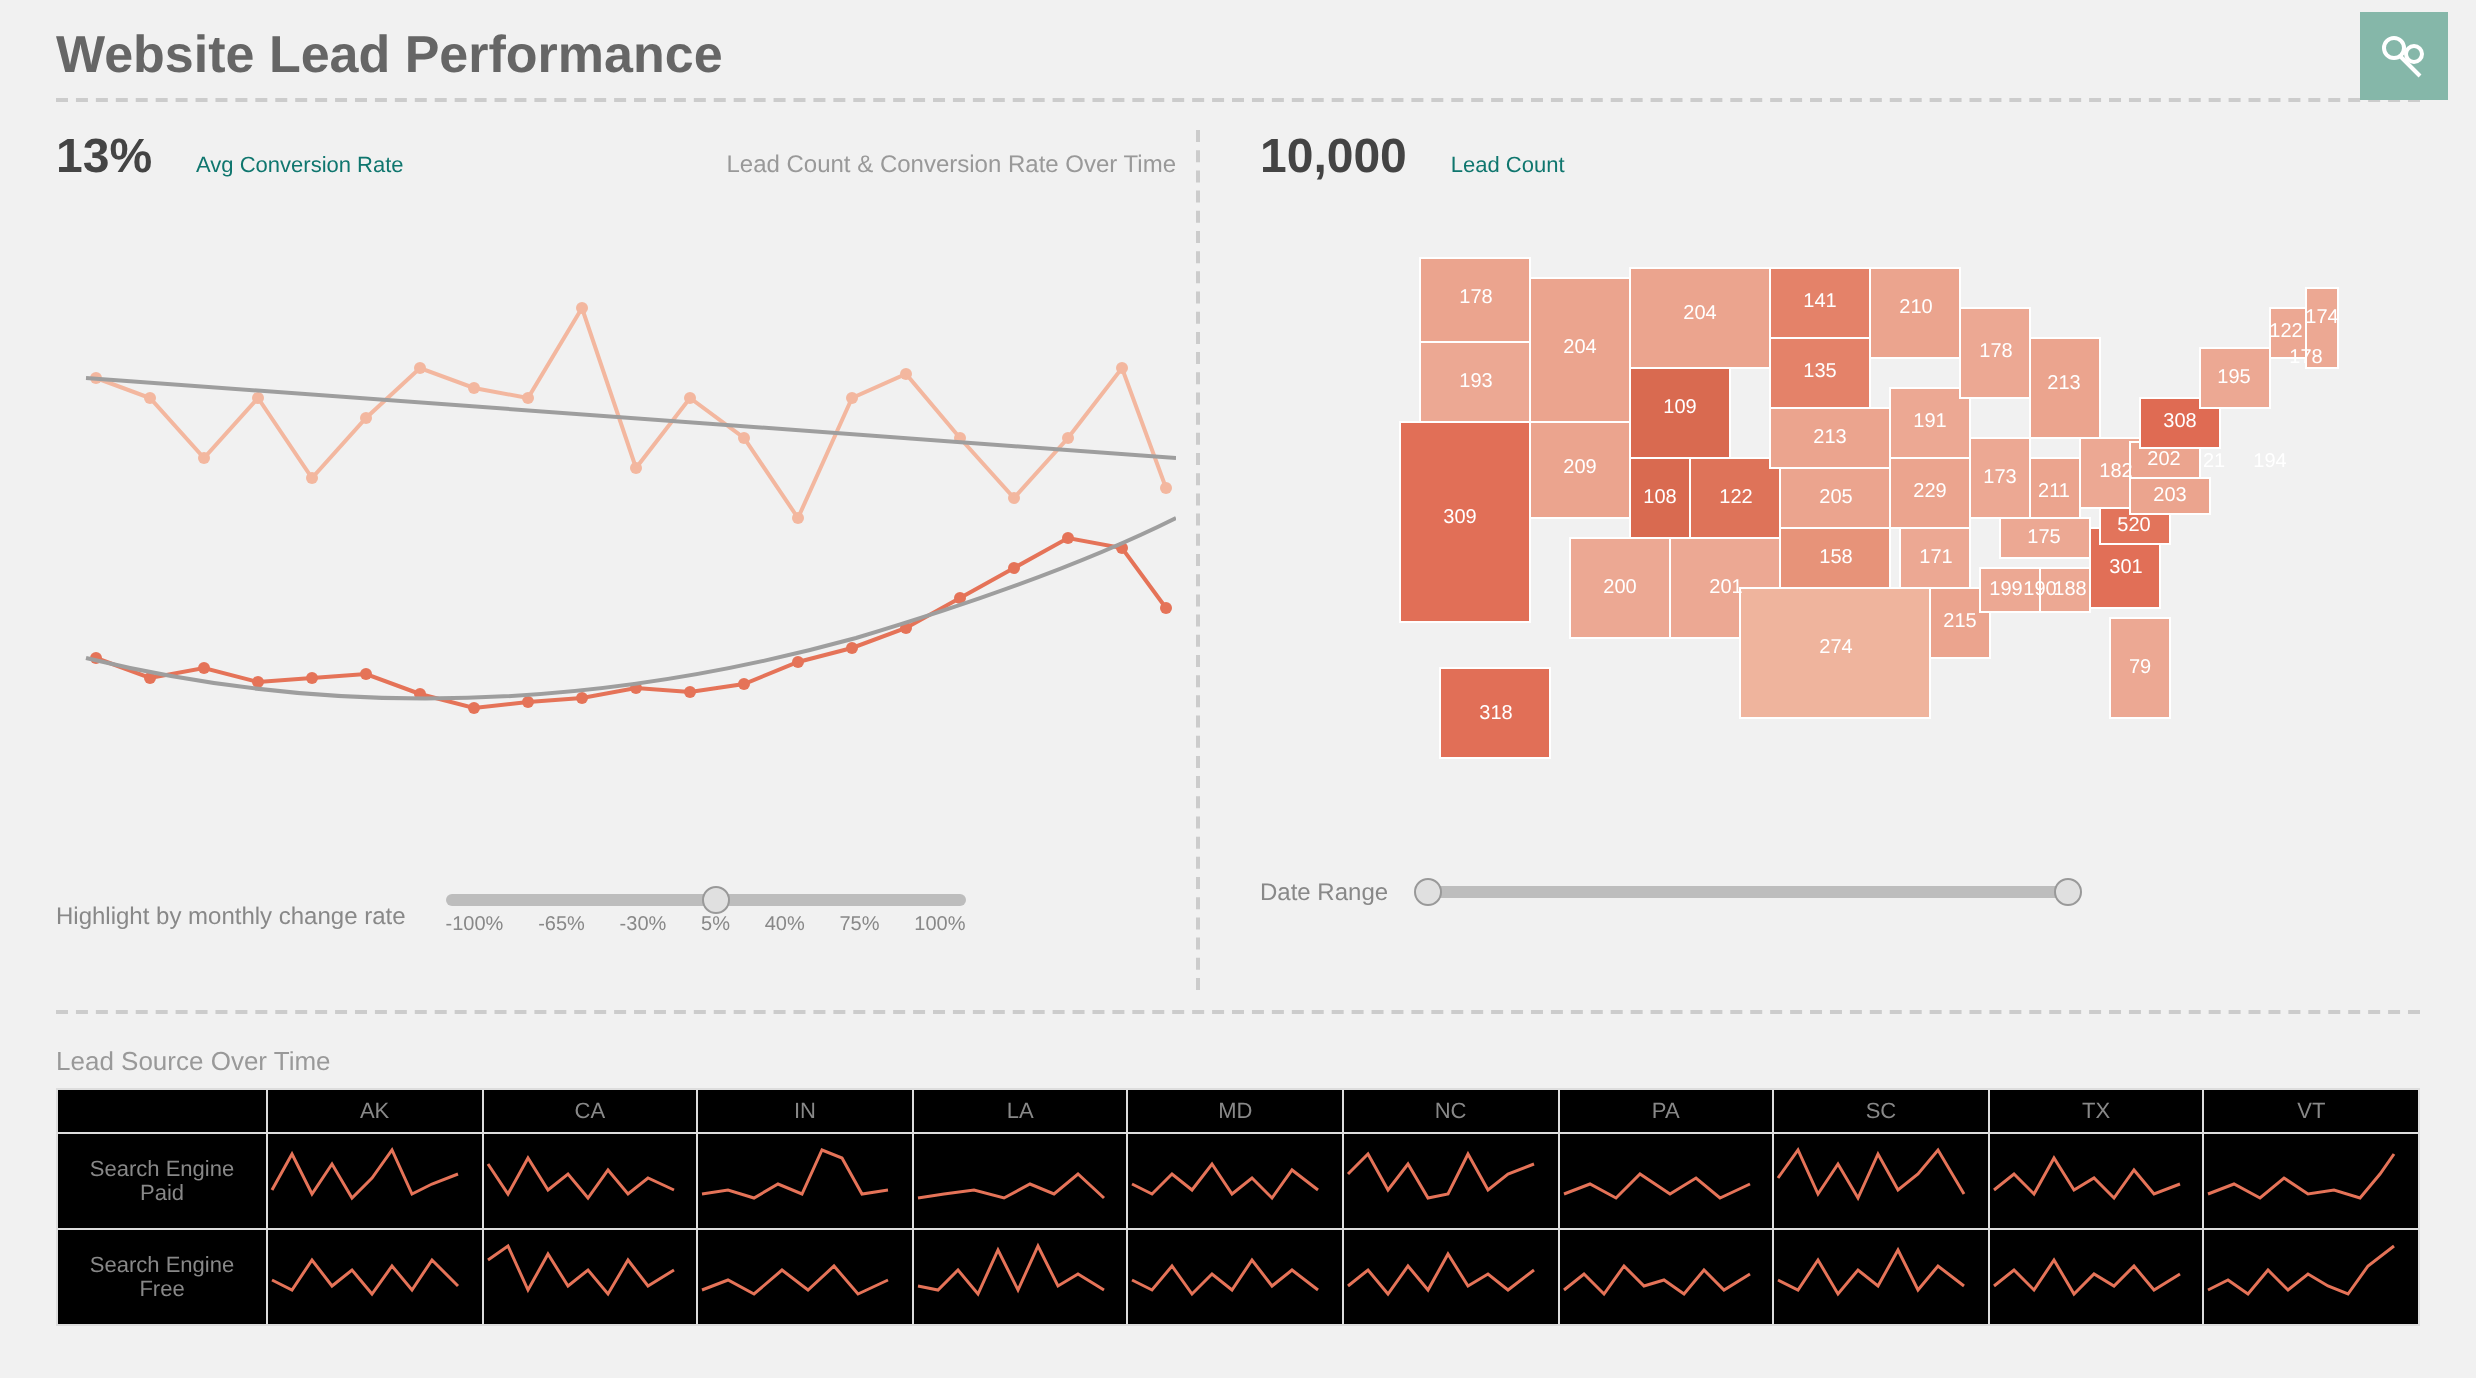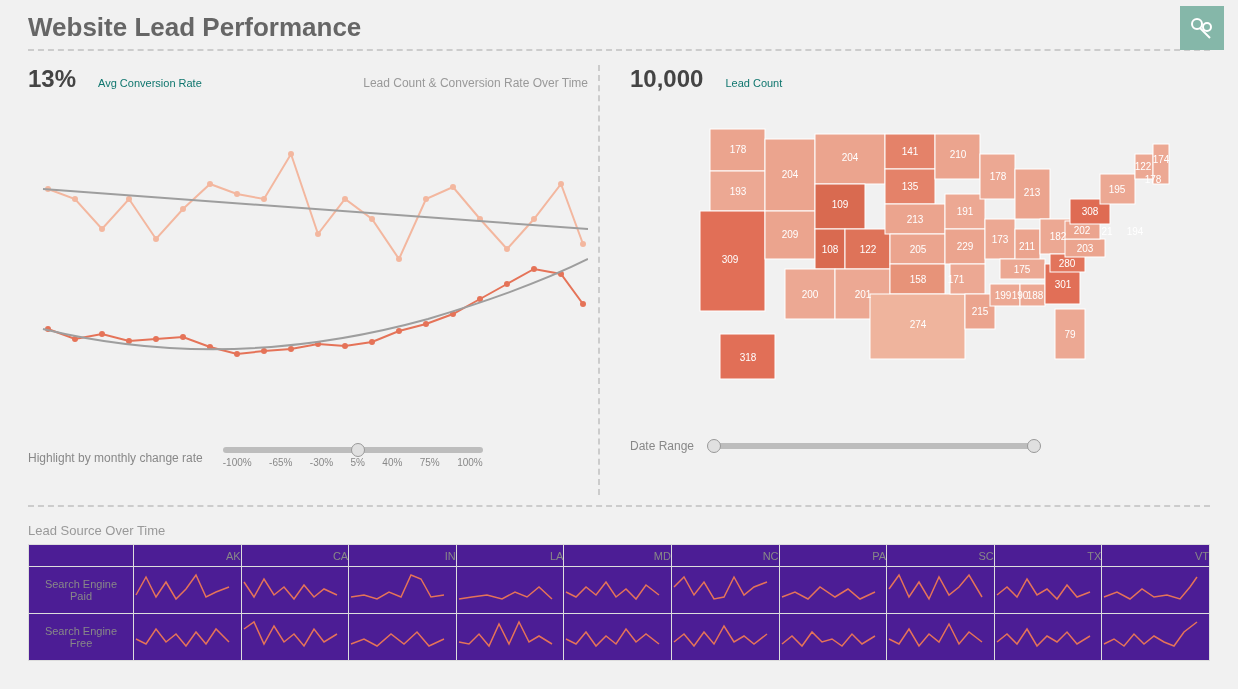--- a/index.html
+++ b/index.html
@@ -133,23 +133,23 @@
   }
   .spark-table { border-collapse: collapse; width: 100%; table-layout: fixed; }
   .spark-table th, .spark-table td {
     border: 1px solid #ddd;
     font-size: 11px;
     color: #888;
     font-weight: normal;
     text-align: center;
     padding: 0;
     height: 44px;
-    background: #4c1d95;
-  }
-  .spark-table th { height: 22px; background:#4c1d95;text-align:right;}
+    background: #000000;
+  }
+  .spark-table th { height: 22px; background:#000000;}
   .spark-table .rowlbl { width: 105px; font-size: 11px; padding: 0 4px; }
   .map-label {
     position: absolute;
     font-size: 10px;
     color: #fff;
     pointer-events: none;
     transform: translate(-50%, -50%);
   }
   .map-wrap { position: relative; width: 500px; height: 330px; margin: 0 auto; }
 </style>
@@ -322,34 +322,34 @@
       <div class="map-label" style="left:193px; top:195px;">201</div>
       <div class="map-label" style="left:240px; top:52px;">141</div>
       <div class="map-label" style="left:240px; top:87px;">135</div>
       <div class="map-label" style="left:245px; top:120px;">213</div>
       <div class="map-label" style="left:248px; top:150px;">205</div>
       <div class="map-label" style="left:248px; top:180px;">158</div>
       <div class="map-label" style="left:248px; top:225px;">274</div>
       <div class="map-label" style="left:288px; top:55px;">210</div>
       <div class="map-label" style="left:295px; top:112px;">191</div>
       <div class="map-label" style="left:295px; top:147px;">229</div>
-      <div class="map-label" style="left:286px; top:180px;">171</div>
+      <div class="map-label" style="left:298px; top:180px;">171</div>
       <div class="map-label" style="left:310px; top:212px;">215</div>
       <div class="map-label" style="left:328px; top:77px;">178</div>
       <div class="map-label" style="left:330px; top:140px;">173</div>
       <div class="map-label" style="left:362px; top:93px;">213</div>
       <div class="map-label" style="left:357px; top:147px;">211</div>
       <div class="map-label" style="left:388px; top:137px;">182</div>
       <div class="map-label" style="left:352px; top:170px;">175</div>
       <div class="map-label" style="left:333px; top:196px;">199</div>
       <div class="map-label" style="left:350px; top:196px;">190</div>
       <div class="map-label" style="left:365px; top:196px;">188</div>
       <div class="map-label" style="left:393px; top:185px;">301</div>
       <div class="map-label" style="left:400px; top:235px;">79</div>
-      <div class="map-label" style="left:397px; top:164px;">280</div>
+      <div class="map-label" style="left:397px; top:164px;">520</div>
       <div class="map-label" style="left:415px; top:149px;">203</div>
       <div class="map-label" style="left:412px; top:131px;">202</div>
       <div class="map-label" style="left:420px; top:112px;">308</div>
       <div class="map-label" style="left:437px; top:112px;margin-top:20px;">21</div>
       <div class="map-label" style="left:447px; top:90px;">195</div>
       <div class="map-label" style="left:473px; top:67px;">122</div>
       <div class="map-label" style="left:483px; top:80px;">178</div>
       <div class="map-label" style="left:491px; top:60px;">174</div>
       <div class="map-label" style="left:465px; top:100px;margin-top:32px;">194</div>
       <div class="map-label" style="left:78px; top:258px;">318</div>

